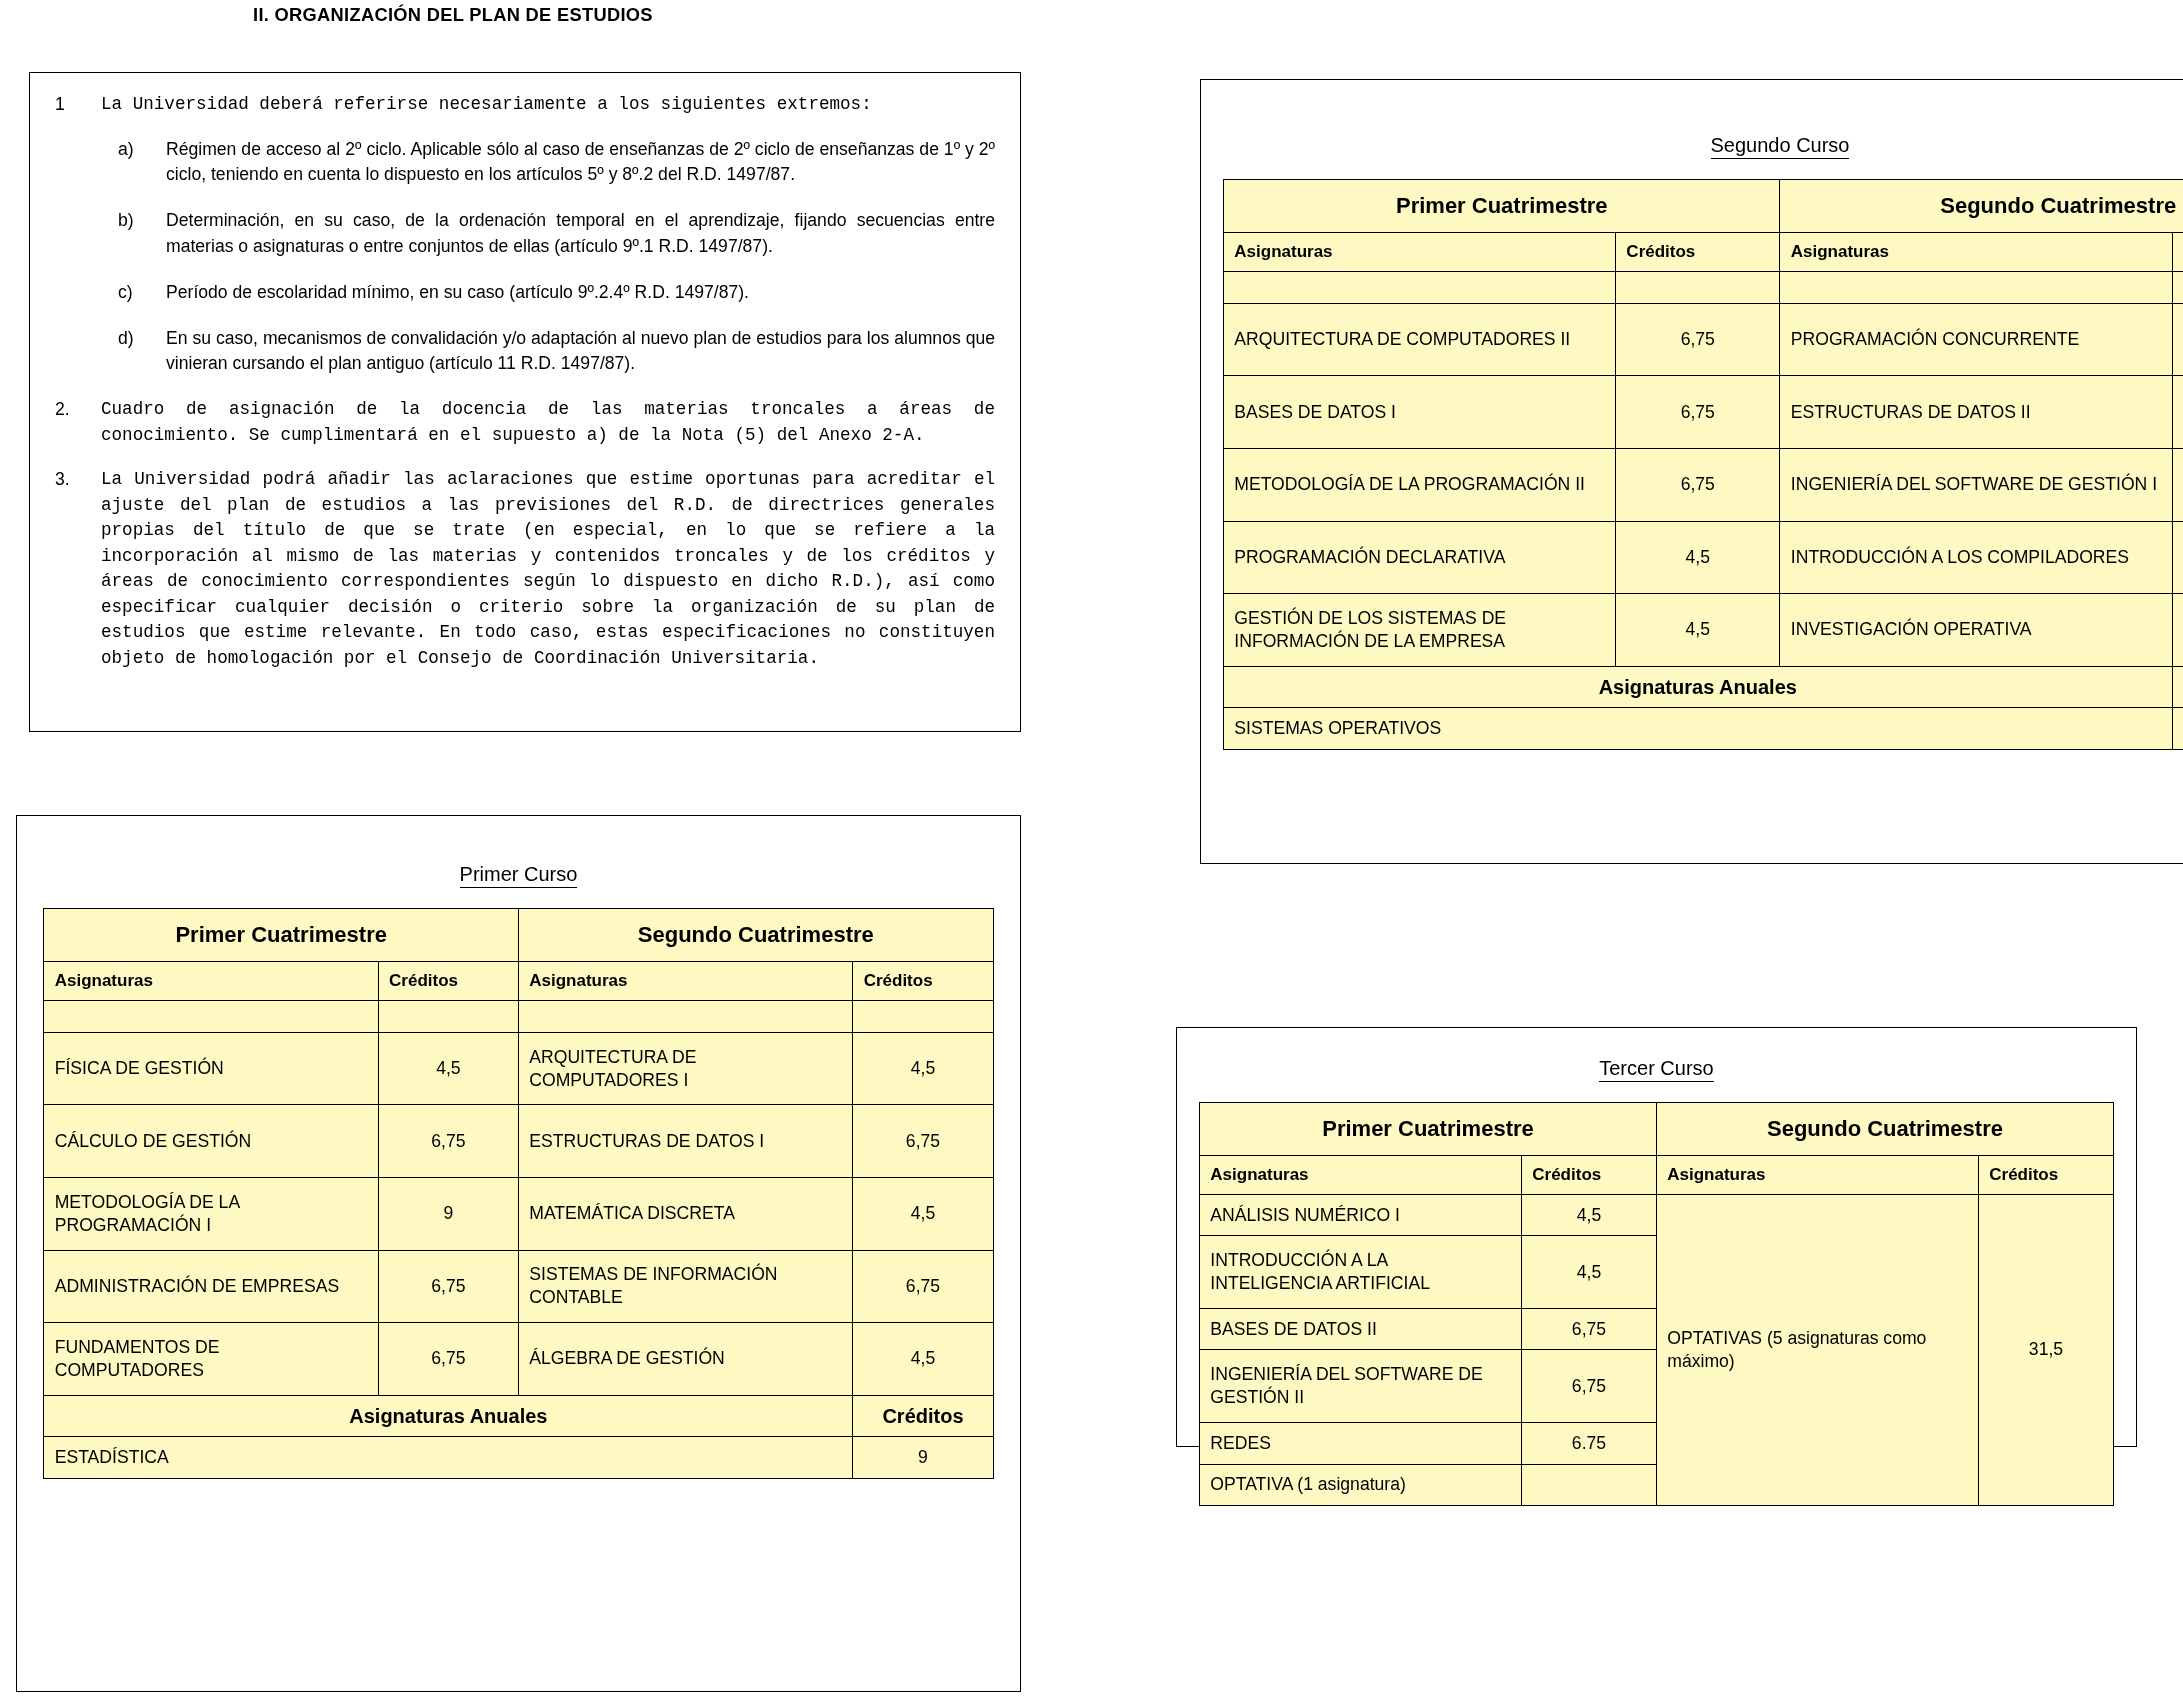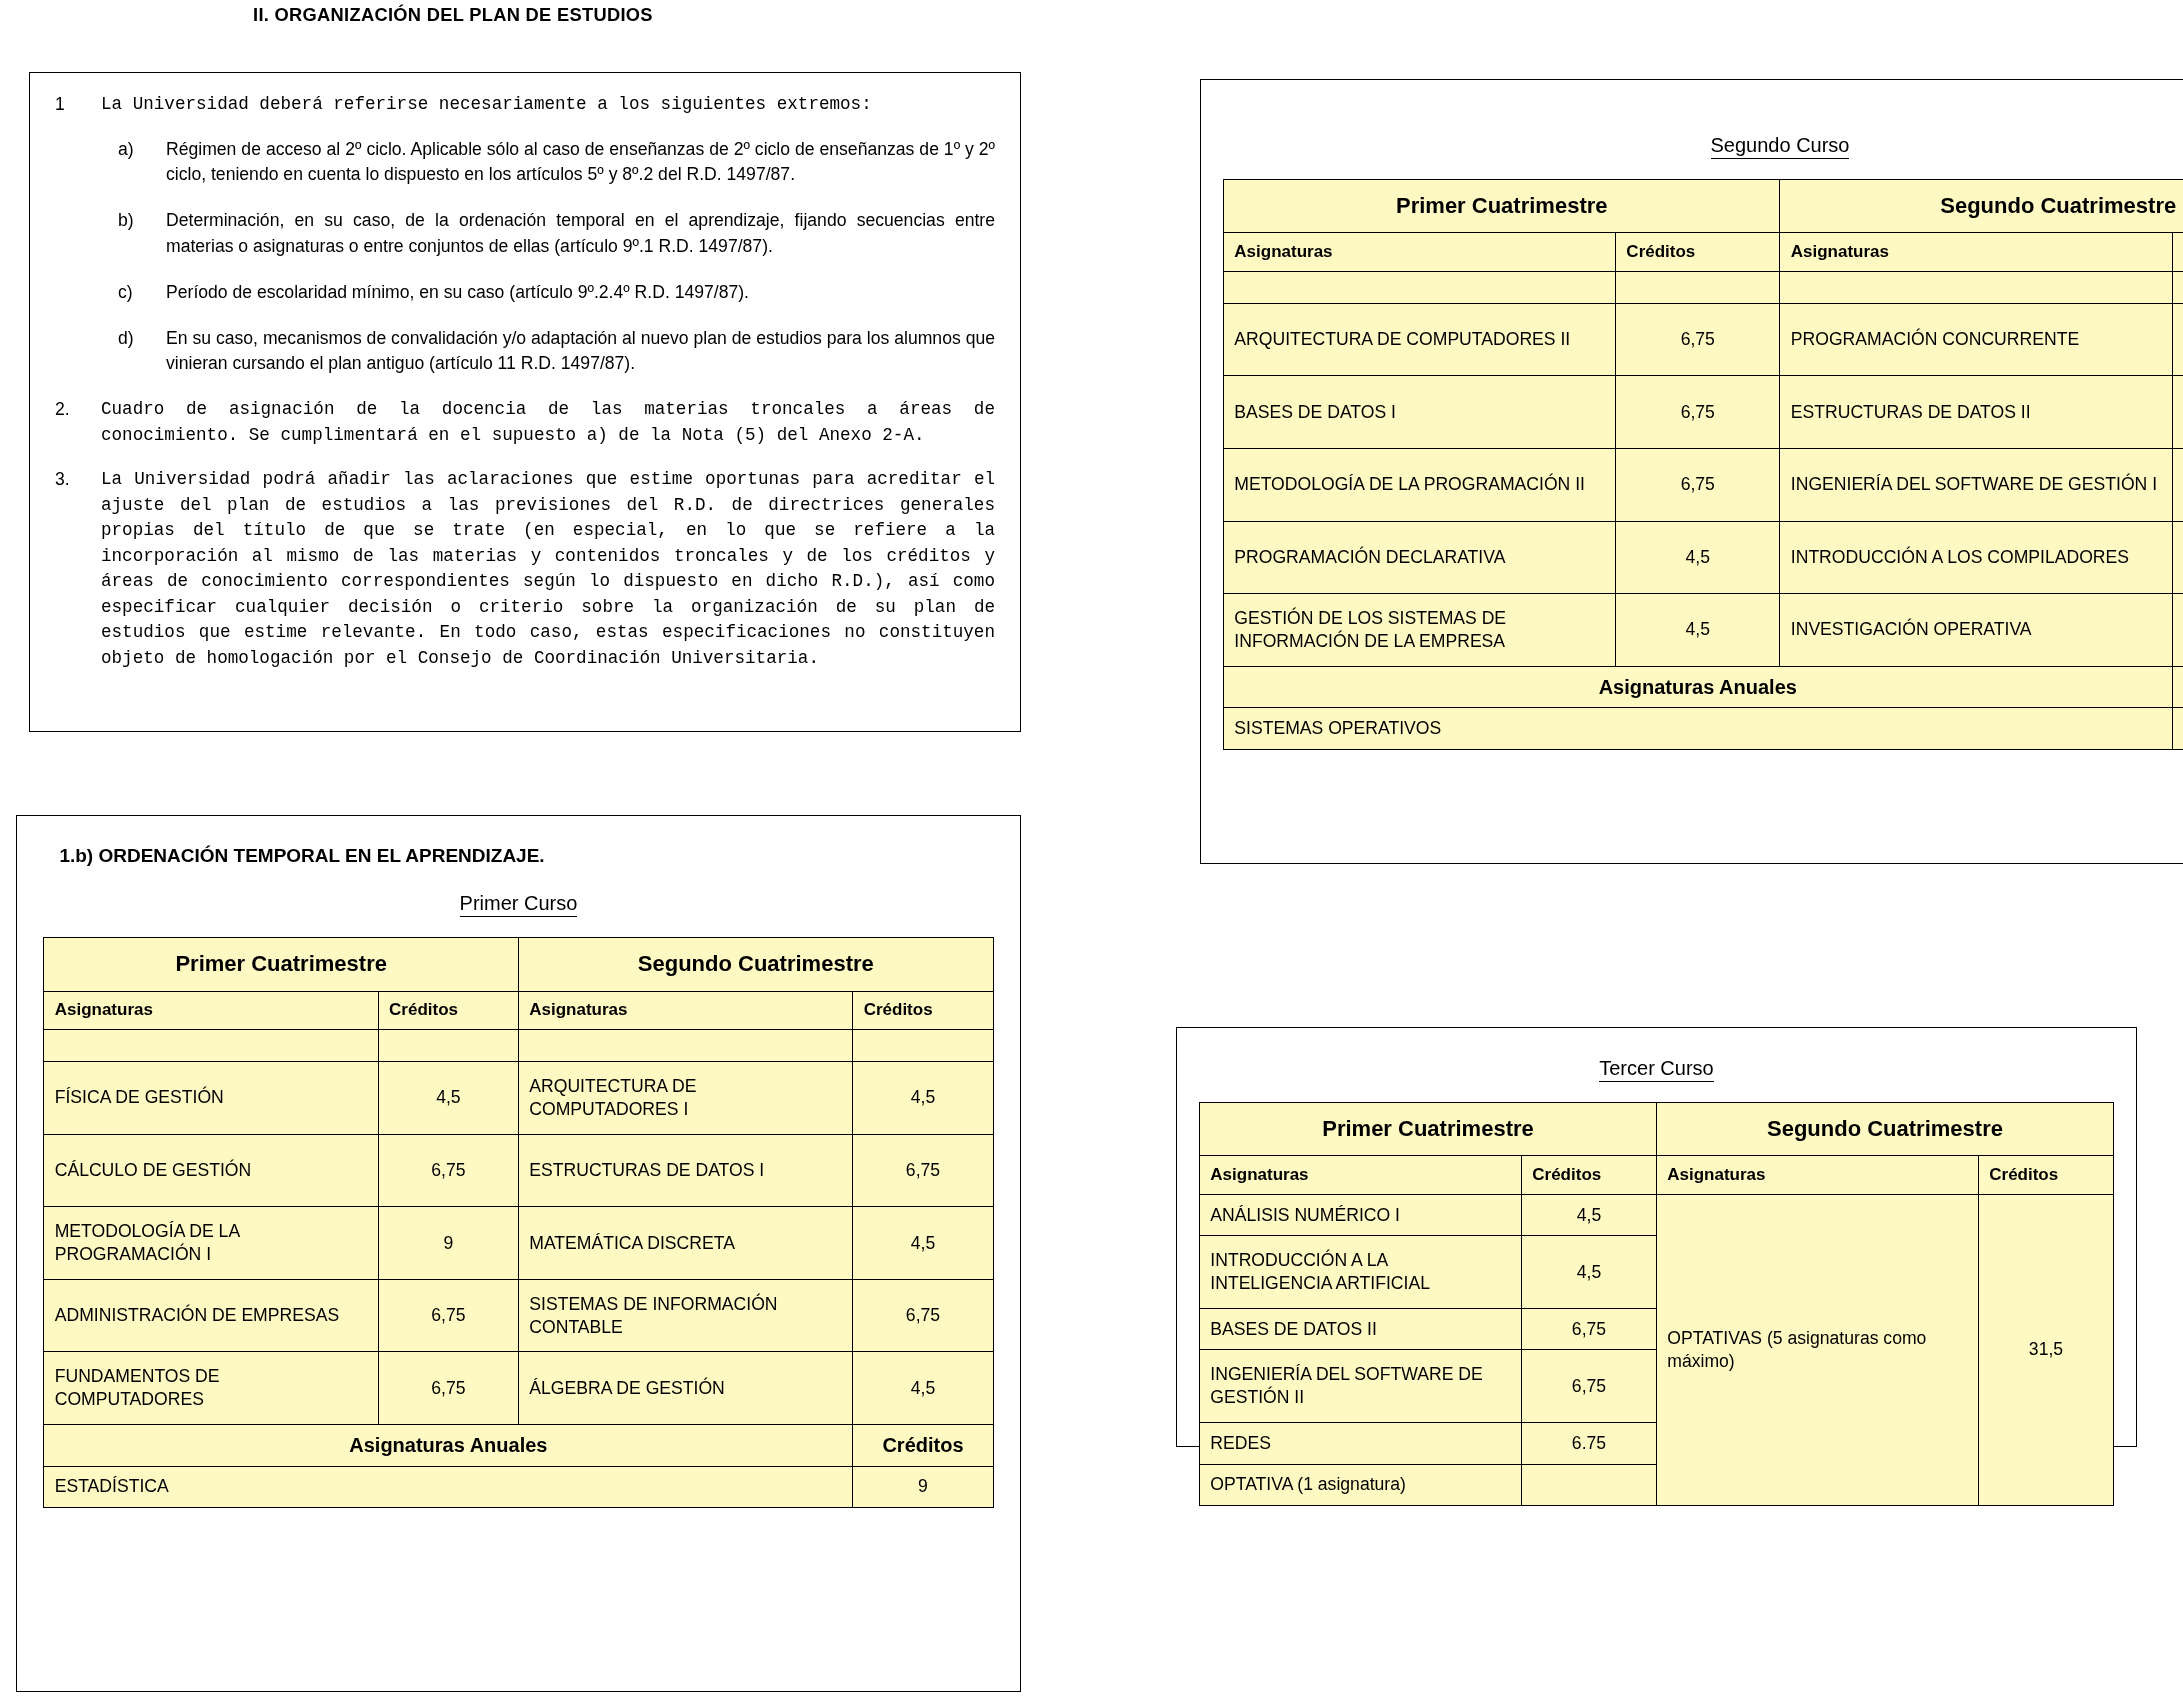--- a/index.html
+++ b/index.html
@@ -227,21 +227,20 @@
 
     <div class="note-row">
       <div class="note-num">3.</div>
       <div class="note-body">La Universidad podrá añadir las aclaraciones que estime oportunas para acreditar el ajuste del plan de estudios a las previsiones del R.D. de directrices generales propias del título de que se trate (en especial, en lo que se refiere a la incorporación al mismo de las materias y contenidos troncales y de los créditos y áreas de conocimiento correspondientes según lo dispuesto en dicho R.D.), así como especificar cualquier decisión o criterio sobre la organización de su plan de estudios que estime relevante. En todo caso, estas especificaciones no constituyen objeto de homologación por el Consejo de Coordinación Universitaria.</div>
     </div>
 
   </div>
 
   <div class="box plan-box">
 
-    <div class="plan-heading">1.b) ORDENACIÓN TEMPORAL EN EL APRENDIZAJE.</div>
 
     <div class="course-title">
       <span>Primer Curso</span>
     </div>
 
     <table class="sem">
       <colgroup>
         <col class="c-subj">
           <col class="c-cred">
           <col class="c-subj2">

